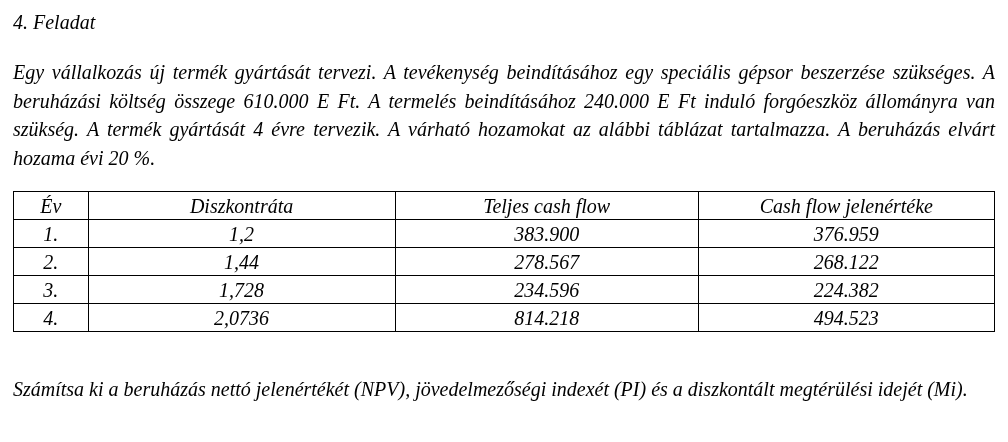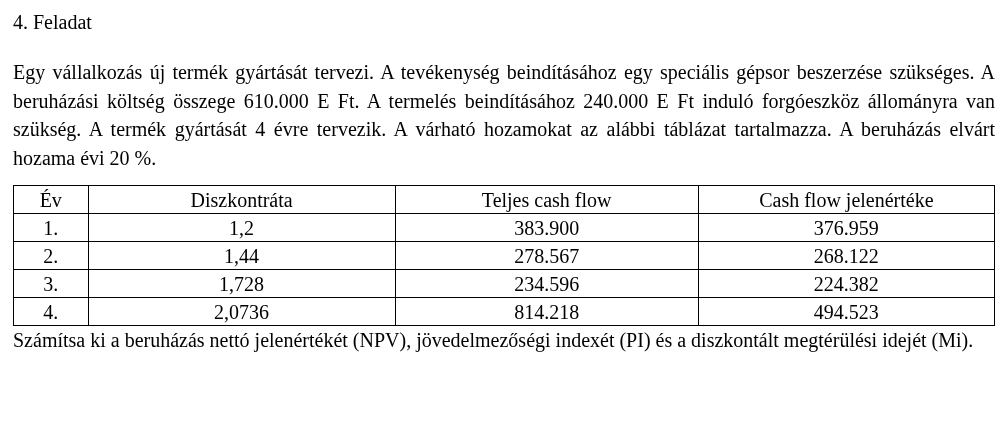--- a/index.html
+++ b/index.html
@@ -9,33 +9,34 @@
     color: #000000;
     font-family: "Liberation Serif", "DejaVu Serif", serif;
   }
   .page {
     width: 1008px;
     height: 442px;
     box-sizing: border-box;
     padding: 10px 13px 0 13px;
     background: #ffffff;
     overflow: hidden;
+    font-style: italic;
   }
   .title {
     font-size: 20px;
     line-height: 24px;
     margin: 0 0 24px 0;
   }
   .para {
     font-size: 20px;
     line-height: 28.5px;
     margin: 0;
     text-align: justify;
   }
-  .intro { margin-bottom: 13px; }
+  .intro { margin-bottom: 19px; }
   table.cashflow {
     width: 100%;
     border-collapse: collapse;
     table-layout: fixed;
   }
   table.cashflow th,
   table.cashflow td {
     border: 1px solid #000000;
     font-size: 20px;
     font-weight: normal;
@@ -43,21 +44,21 @@
     vertical-align: middle;
     height: 27px;
     padding: 0 2px;
     line-height: 24px;
     margin-top: 37px;
   }
   col.c-year  { width: 7.6%; }
   col.c-disc  { width: 31.3%; }
   col.c-cf    { width: 30.9%; }
   col.c-pv    { width: 30.2%; }
-  .question { }
+  .question { margin-top: 43px; }
 </style>
 </head>
 <body>
 
 <div class="page">
 
   <p class="title">4. Feladat</p>
 
   <p class="para intro">Egy vállalkozás új termék gyártását tervezi. A tevékenység beindításához egy speciális gépsor beszerzése szükséges. A beruházási költség összege 610.000 E Ft. A termelés beindításához 240.000 E Ft induló forgóeszköz állományra van szükség. A termék gyártását 4 évre tervezik. A várható hozamokat az alábbi táblázat tartalmazza. A beruházás elvárt hozama évi 20 %.</p>
 

